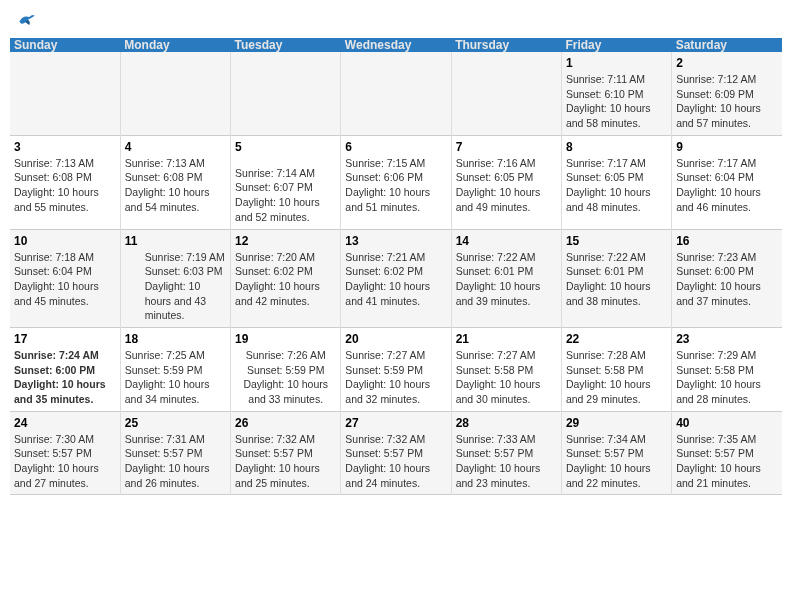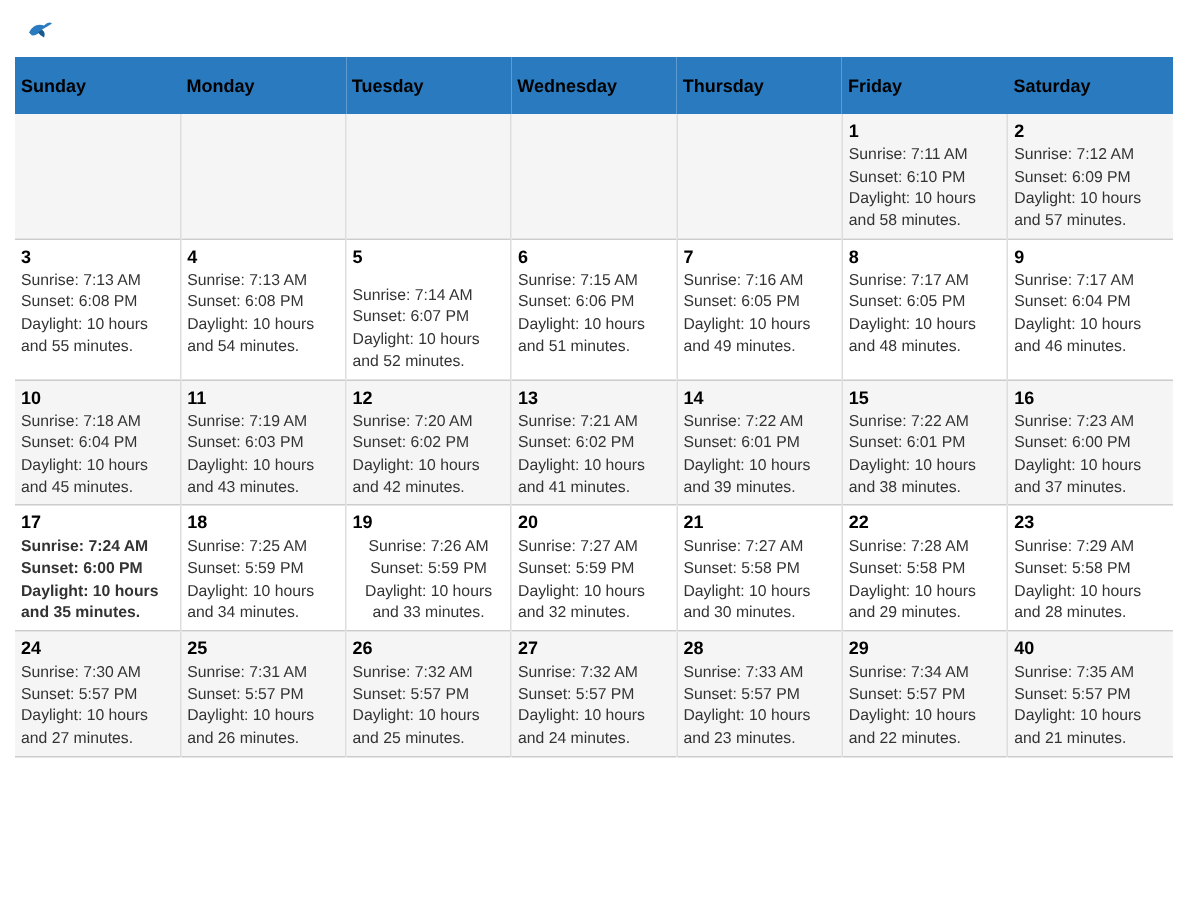--- a/index.html
+++ b/index.html
@@ -47,23 +47,23 @@
       font-size: 16px;
       color: #555;
     }
     table {
       width: 100%;
       border-collapse: collapse;
       font-size: 11px;
     }
     thead tr th {
       background-color: #2a7abf;
-      color: #000000;
+      color: #e5e5e5;
       text-align: left;
-      padding: 12px 4px;
+      padding: 0 4px;
       font-size: 12px;
       font-weight: bold;
     }
     tbody tr {
       border-bottom: 1px solid #ccc;
     }
     tbody tr:nth-child(odd) {
       background-color: #f5f5f5;
     }
     tbody tr:nth-child(even) {
@@ -188,21 +188,21 @@
       </tr>
       <tr>
         <td>
           <span class="day-number">10</span>
           <div class="day-info" style="white-space: pre-line;">Sunrise: 7:18 AM
 Sunset: 6:04 PM
 Daylight: 10 hours and 45 minutes.</div>
         </td>
         <td>
           <span class="day-number">11</span>
-          <div class="day-info" style="white-space: pre-line;">Sunrise: 7:19 AM
+          <div class="day-info" style="white-space: pre-line; margin-left: 20px;">Sunrise: 7:19 AM
 Sunset: 6:03 PM
 Daylight: 10 hours and 43 minutes.</div>
         </td>
         <td>
           <span class="day-number">12</span>
           <div class="day-info" style="white-space: pre-line;">Sunrise: 7:20 AM
 Sunset: 6:02 PM
 Daylight: 10 hours and 42 minutes.</div>
         </td>
         <td>

